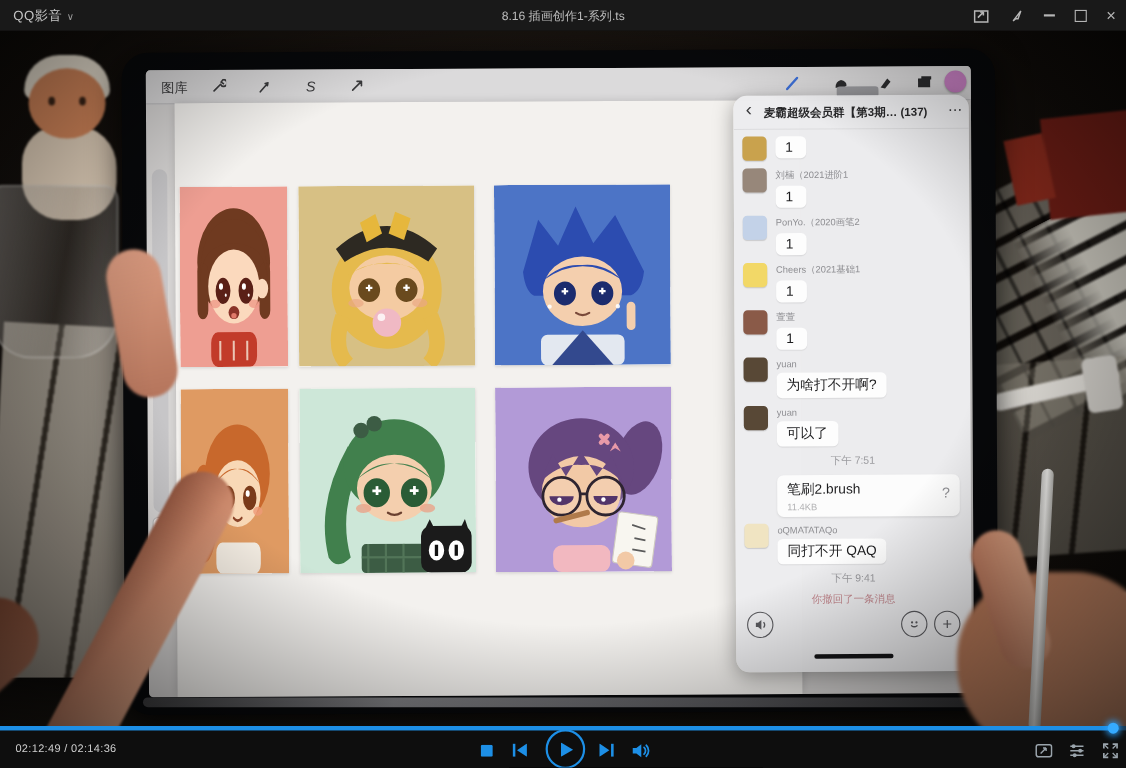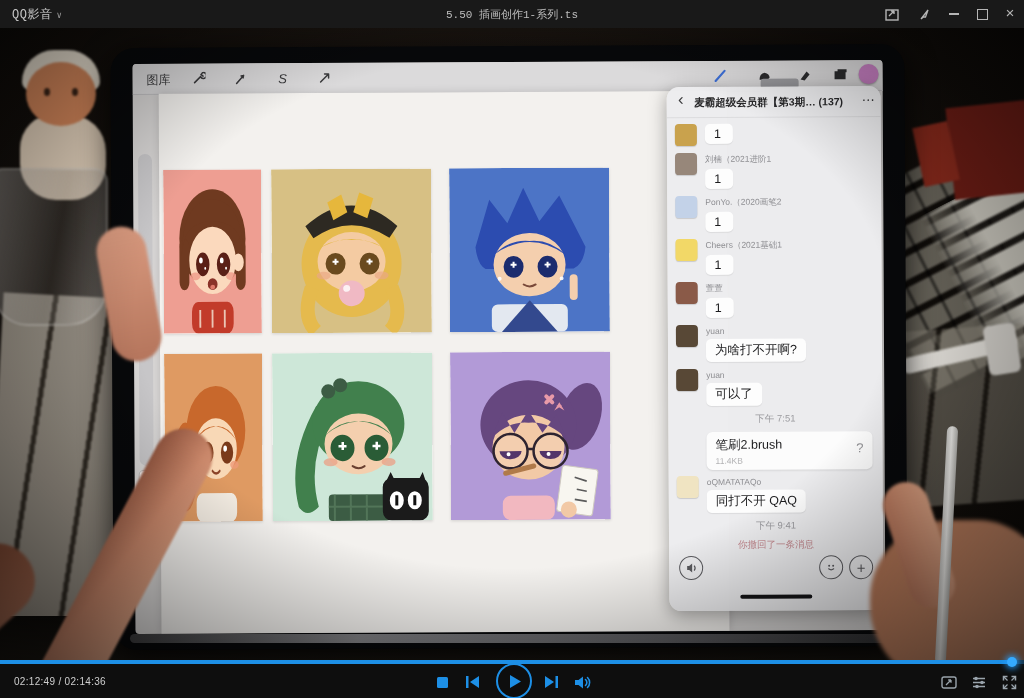--- a/index.html
+++ b/index.html
@@ -2,21 +2,21 @@
 <html><head>
 <meta charset="utf-8">
 <style>
   html,body{margin:0;padding:0;background:#000;}
   #stage{position:relative;width:1024px;height:698px;overflow:hidden;
          font-family:"Liberation Sans","DejaVu Sans",sans-serif;
          background:#000;user-select:none;}
   .a{position:absolute;}
 
   
-  #titlebar{left:0;top:0;width:1024px;height:28px;background:#191919;border-bottom:1px solid #000;font-family:Liberation Mono, monospace;}
+  #titlebar{left:0;top:0;width:1024px;height:28px;background:#191919;border-bottom:1px solid #000;}
   .tb-app{left:12px;top:6px;font-size:12px;color:#c6c6c6;letter-spacing:.5px;cursor:pointer;}
   .tb-caret{font-size:9px;color:#9a9a9a;margin-left:4px;}
   .tb-title{left:0;top:7px;width:1024px;text-align:center;font-size:11px;color:#bdbdbd;pointer-events:none;}
   .tb-btn{top:5px;width:20px;height:18px;display:flex;align-items:center;justify-content:center;color:#b5b5b5;cursor:pointer;}
   .tb-btn svg{display:block}
   #tb-close{font-size:15px;line-height:1;}
   .tb-min-line{width:10px;height:2px;background:#b5b5b5;}
   .tb-max-box{width:9px;height:9px;border:1.5px solid #b5b5b5;}
 
   
@@ -133,21 +133,21 @@
 </style>
 </head>
 <body>
 
 <div id="stage">
 
   <div id="titlebar" class="a">
     <div class="a tb-app">
       <span>QQ影音</span><span class="tb-caret">∨</span>
     </div>
-    <div class="a tb-title">5.50 插画创作1-系列.ts</div>
+    <div class="a tb-title">8.16 插画创作1-系列.ts</div>
     <div class="a tb-btn" style="left:882px;">
       <svg width="14" height="13" viewBox="0 0 14 13">
         <rect x="1" y="2" width="12" height="10" fill="none" stroke="#b5b5b5" stroke-width="1.4"></rect>
         <path d="M4 8 L9 3 M9 3 h-3 M9 3 v3" stroke="#b5b5b5" stroke-width="1.4" fill="none"></path>
       </svg>
     </div>
     <div class="a tb-btn" style="left:914px;">
       <svg width="13" height="13" viewBox="0 0 13 13">
         <path d="M3 11 L10 2 L7.5 9 L5.5 9 Z" fill="none" stroke="#b5b5b5" stroke-width="1.3"></path>
       </svg>

